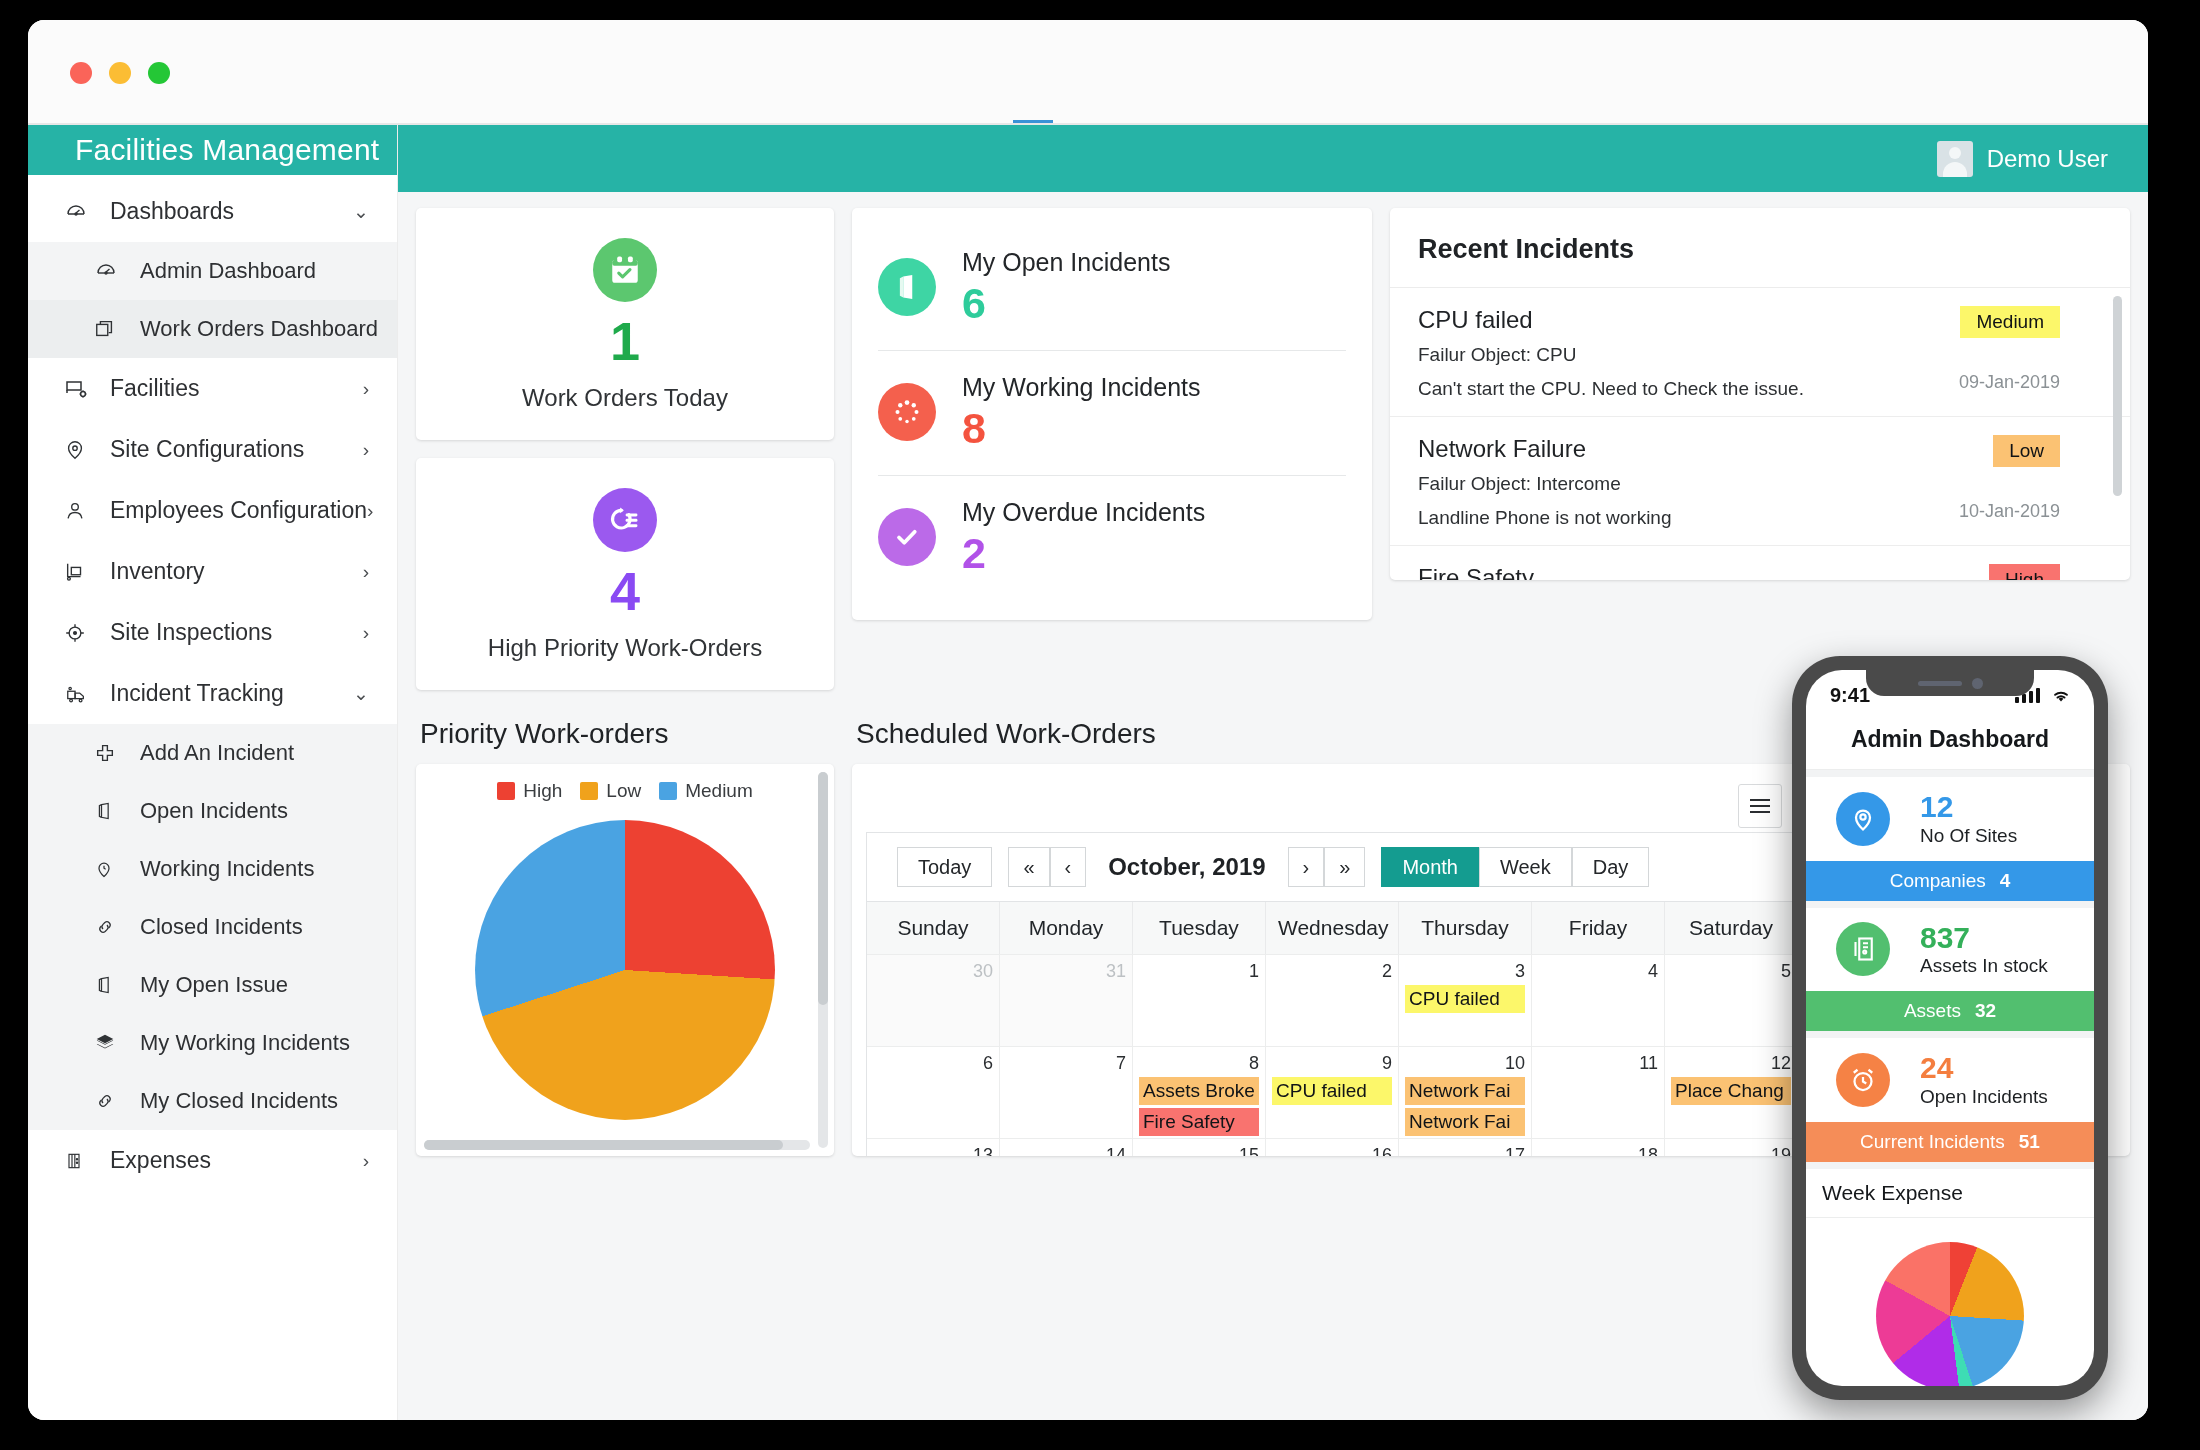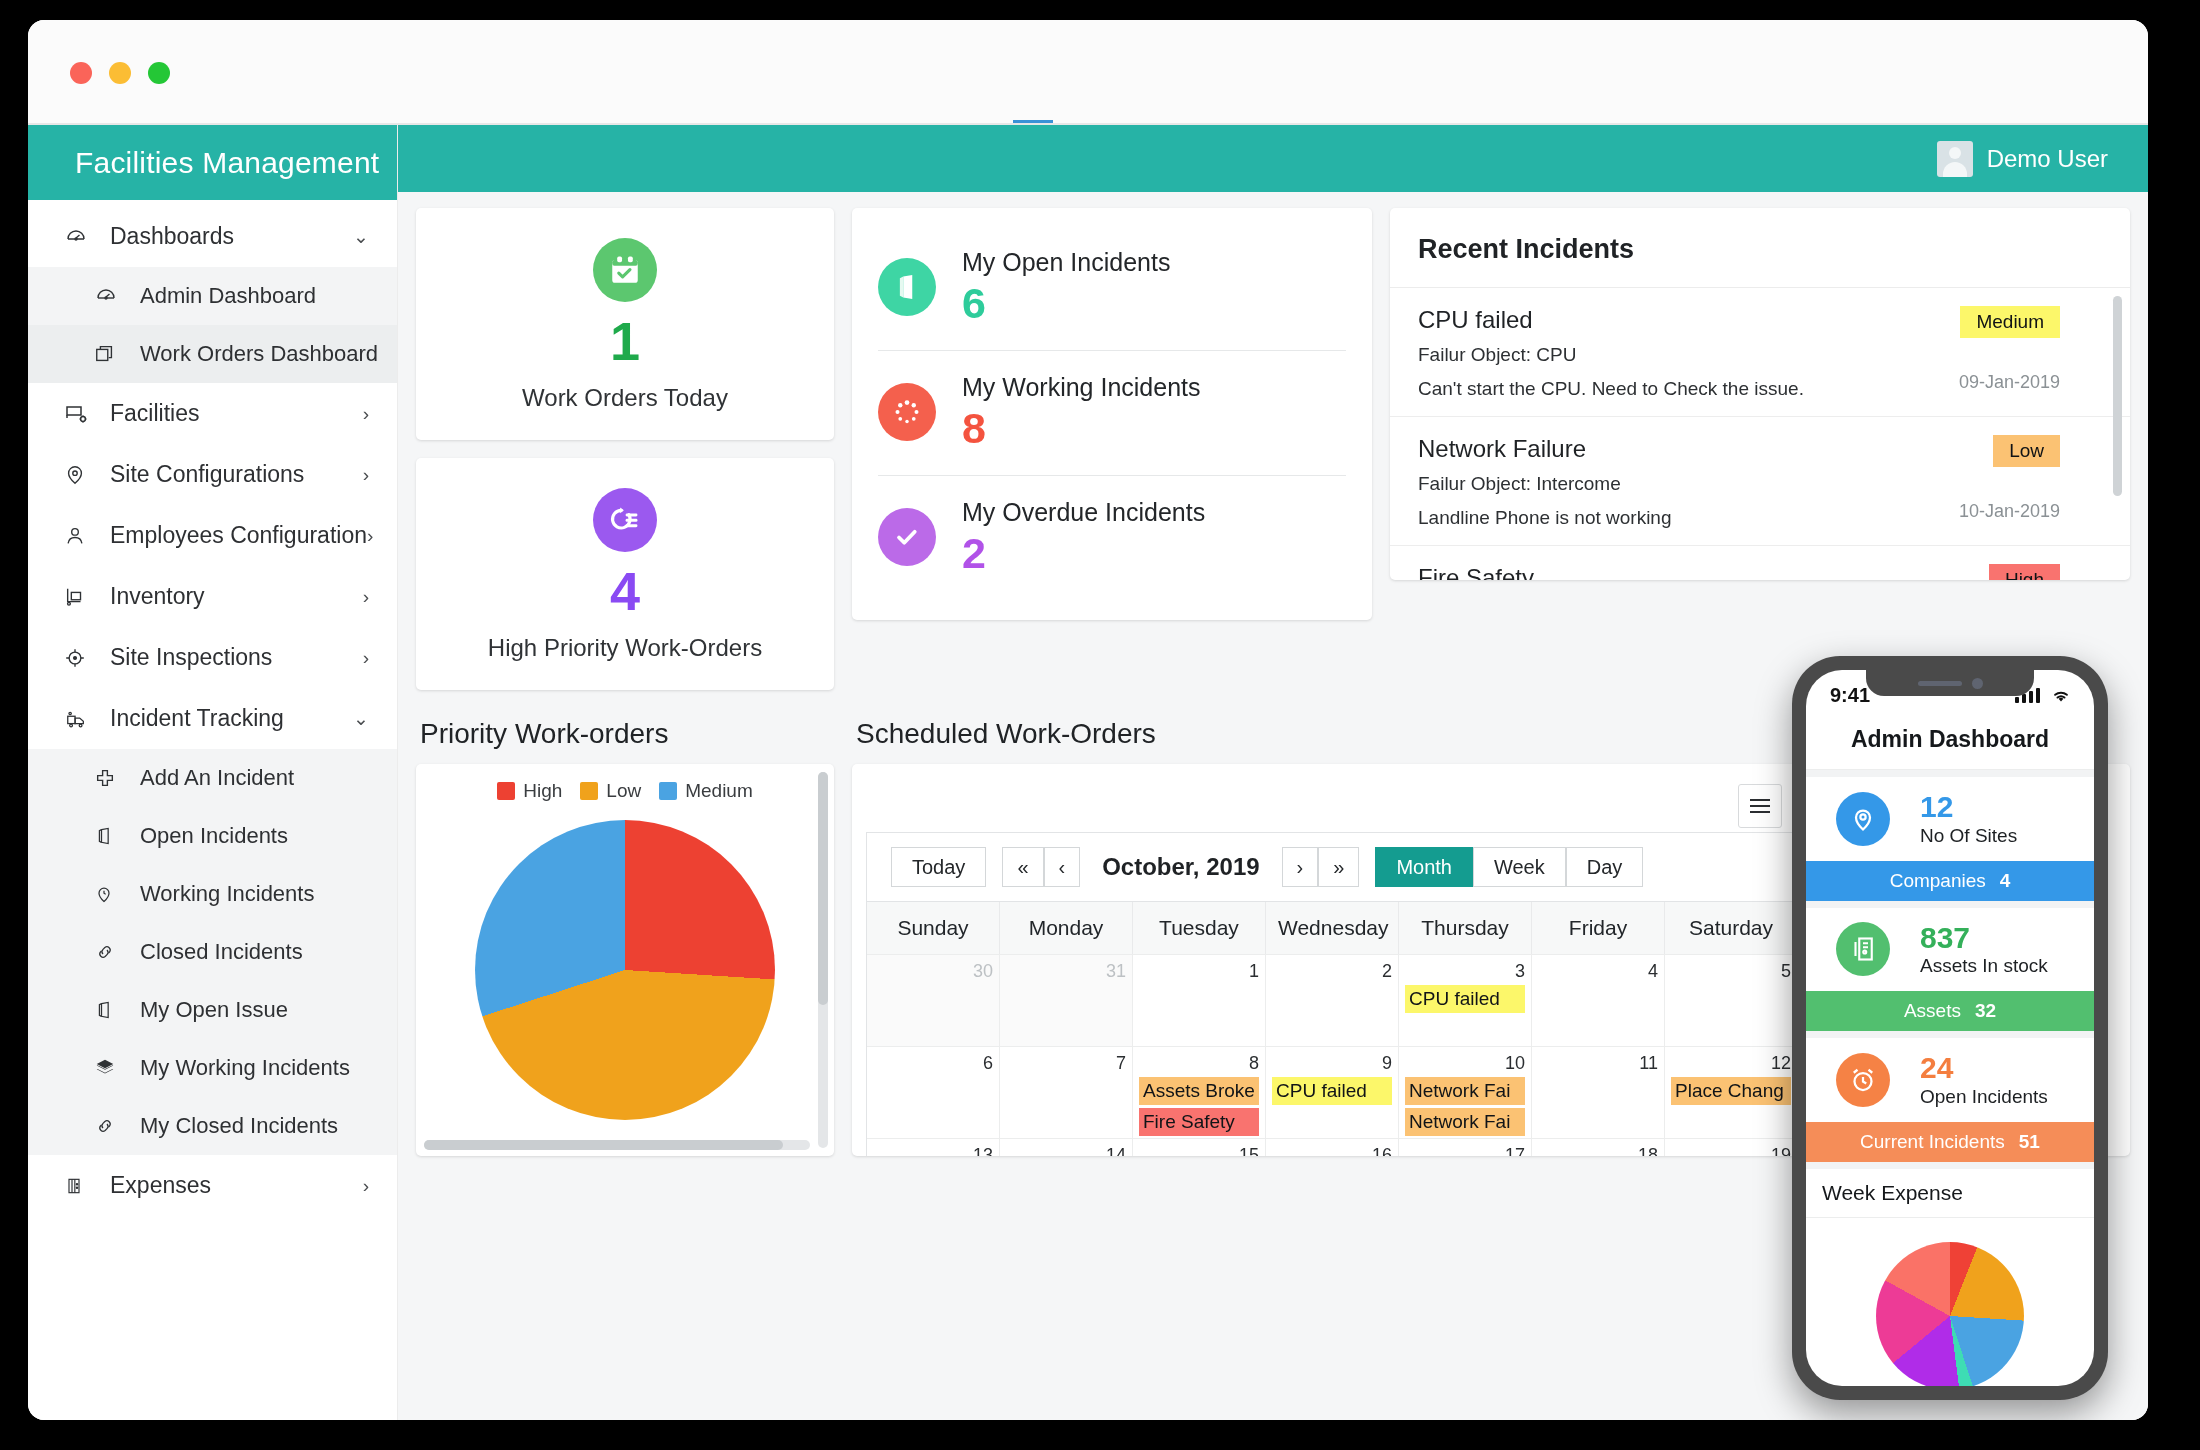--- a/index.html
+++ b/index.html
@@ -41,21 +41,21 @@
   .app { display: flex; height: calc(1400px - 105px); }
 
   
   .sidebar {
     width: 370px; flex: 0 0 370px;
     background: #ffffff;
     border-right: 1px solid #ececec;
     display: flex; flex-direction: column;
   }
   .brand {
-    height: 75px; background: #26b3a6; color:#fff;
+    height: 50px; background: #26b3a6; color:#fff;
     display:flex; align-items:center; padding-left: 47px;
     font-size: 30px; letter-spacing:.2px;
   }
   .nav { padding-top: 6px; }
   .nav-item {
     display: flex; align-items: center;
     height: 61px; padding: 0 28px 0 36px;
     font-size: 23px; color: #2e3033; cursor: pointer;
   }
   .nav-item.sub { padding-left: 66px; font-size: 22px; height: 58px; }
@@ -151,21 +151,21 @@
   
   .cal-card { position:relative; height: 392px; overflow:hidden; padding: 14px 14px 0 14px; }
   .cal-burger {
     position:absolute; right: 30px; top: 20px; width:44px;height:44px;
     border:1px solid #d8dadc; border-radius:3px; display:flex;align-items:center;justify-content:center;
     background:#fff;
   }
   .cal-burger span{ display:block; width:20px; height:2px; background:#2b2e31; box-shadow:0 6px 0 #2b2e31, 0 -6px 0 #2b2e31;}
   .cal-toolbar {
     margin-top: 54px; border:1px solid #e2e4e6; border-bottom:none;
-    display:flex; align-items:center; padding: 14px 24px; gap: 0;
+    display:flex; align-items:center; padding: 14px 30px; gap: 0;
   }
   .btn {
     border:1px solid #d4d7d9; background:#fff; color:#24272a;
     font-size:20px; padding: 9px 20px; line-height:1; cursor:pointer;
     font-family:"Liberation Sans", sans-serif;
   }
   .btn.sm { padding: 9px 14px; }
   .btn.teal { background:#149c90; border-color:#149c90; color:#fff; }
   .cal-month { font-size:24px; font-weight:700; color:#1f2225; padding: 0 22px; white-space:nowrap;}
   .cal-spacer{ flex:1 1 auto;}

